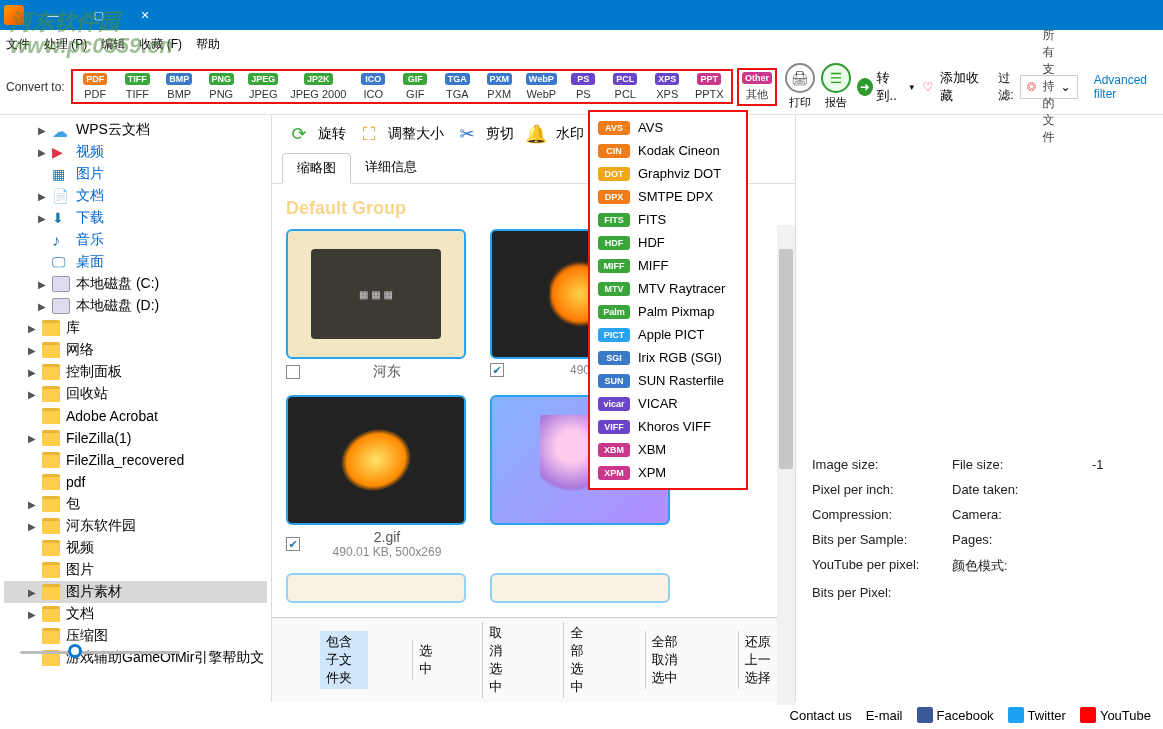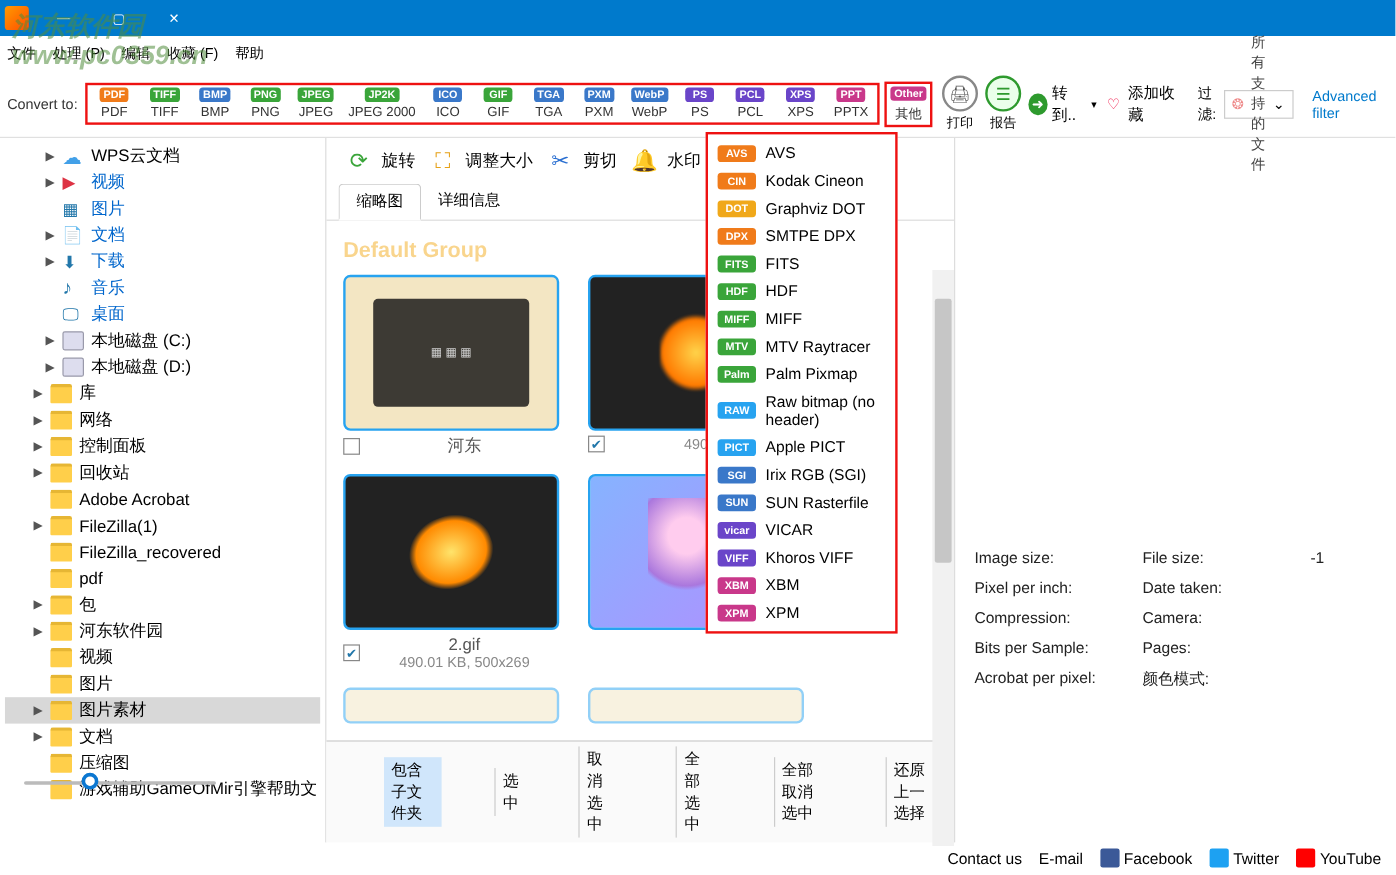--- a/index.html
+++ b/index.html
@@ -443,24 +443,27 @@
         <span class="k">Compression:</span>
         <span class="k">Camera:</span>
         <span class="v"></span>
       </div>
       <div class="prop-row">
         <span class="k">Bits per Sample:</span>
         <span class="k">Pages:</span>
         <span class="v"></span>
       </div>
       <div class="prop-row">
-        <span class="k">Acrobat per pixel:</span>
+        <span class="k">YouTube per pixel:</span>
         <span class="k">颜色模式:</span>
         <span class="v"></span>
       </div>
+      <div class="prop-row">
+        <span class="k">Bits per Pixel:</span>
+      </div>
     </div>
 </div>
 
 <div class="dropdown" id="dropdown">
     <div class="dd-item">
       <span class="dd-badge" style="background:#f07b1a">AVS</span>
       <span>AVS</span>
     </div>
     <div class="dd-item">
       <span class="dd-badge" style="background:#f07b1a">CIN</span>
@@ -486,24 +489,20 @@
       <span class="dd-badge" style="background:#3aa53a">MIFF</span>
       <span>MIFF</span>
     </div>
     <div class="dd-item">
       <span class="dd-badge" style="background:#3aa53a">MTV</span>
       <span>MTV Raytracer</span>
     </div>
     <div class="dd-item">
       <span class="dd-badge" style="background:#3aa53a">Palm</span>
       <span>Palm Pixmap</span>
-    </div>
-    <div class="dd-item">
-      <span class="dd-badge" style="background:#27a3f0">RAW</span>
-      <span>Raw bitmap (no header)</span>
     </div>
     <div class="dd-item">
       <span class="dd-badge" style="background:#27a3f0">PICT</span>
       <span>Apple PICT</span>
     </div>
     <div class="dd-item">
       <span class="dd-badge" style="background:#3a78c9">SGI</span>
       <span>Irix RGB (SGI)</span>
     </div>
     <div class="dd-item">

